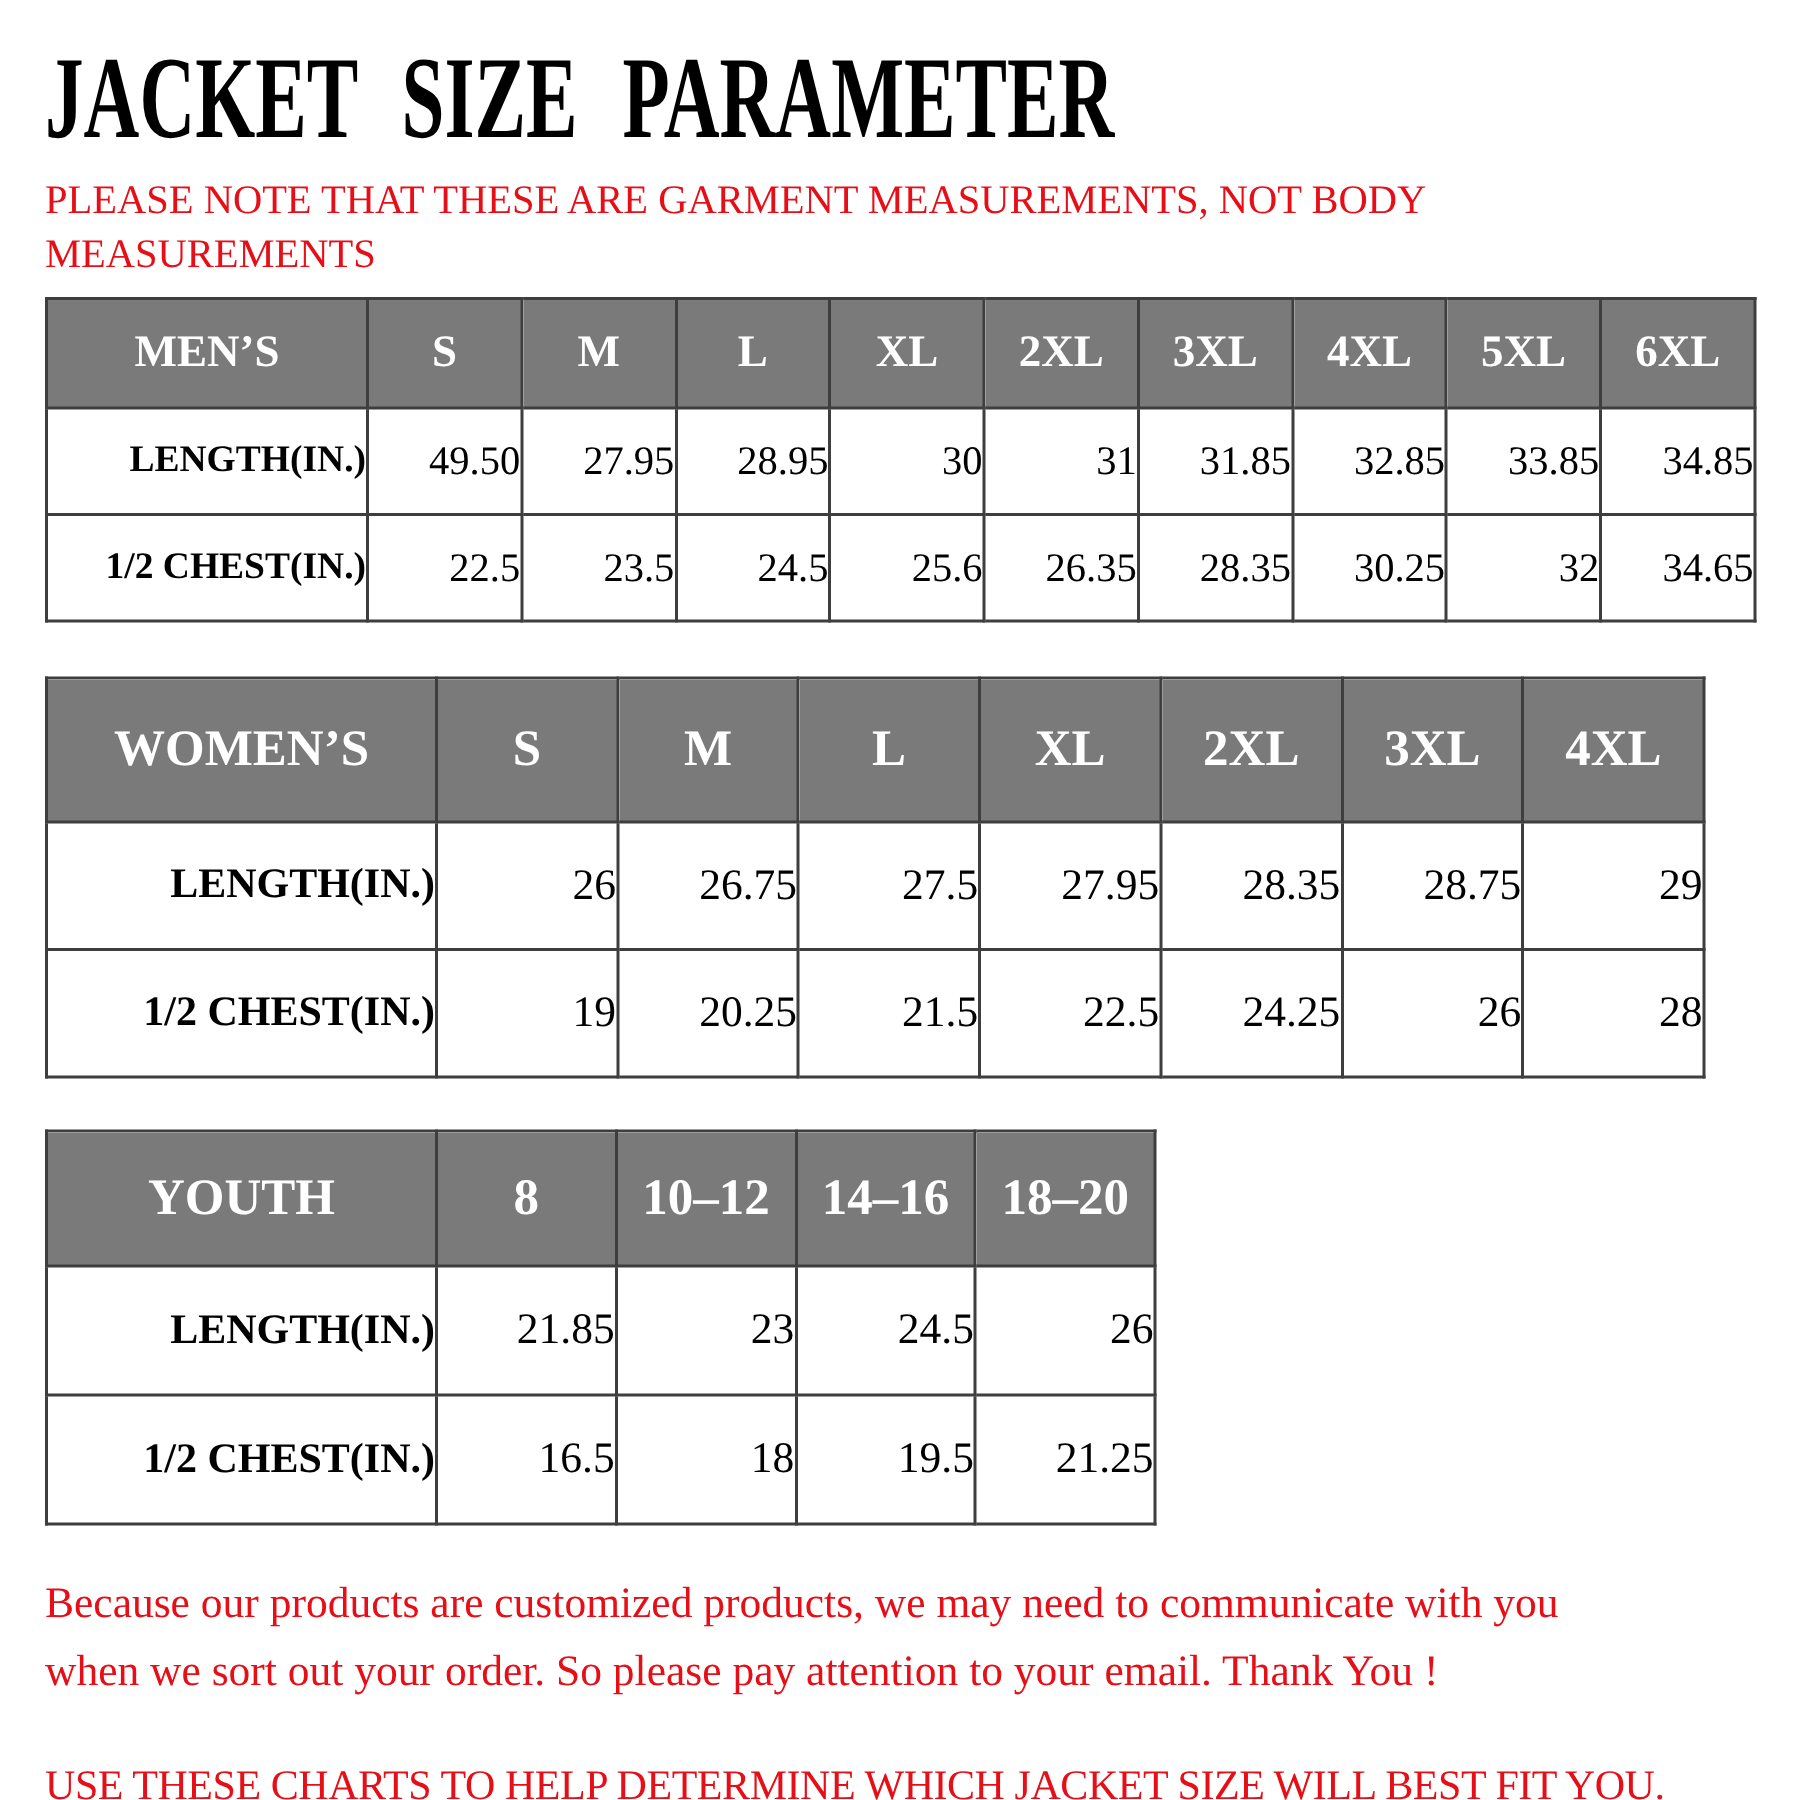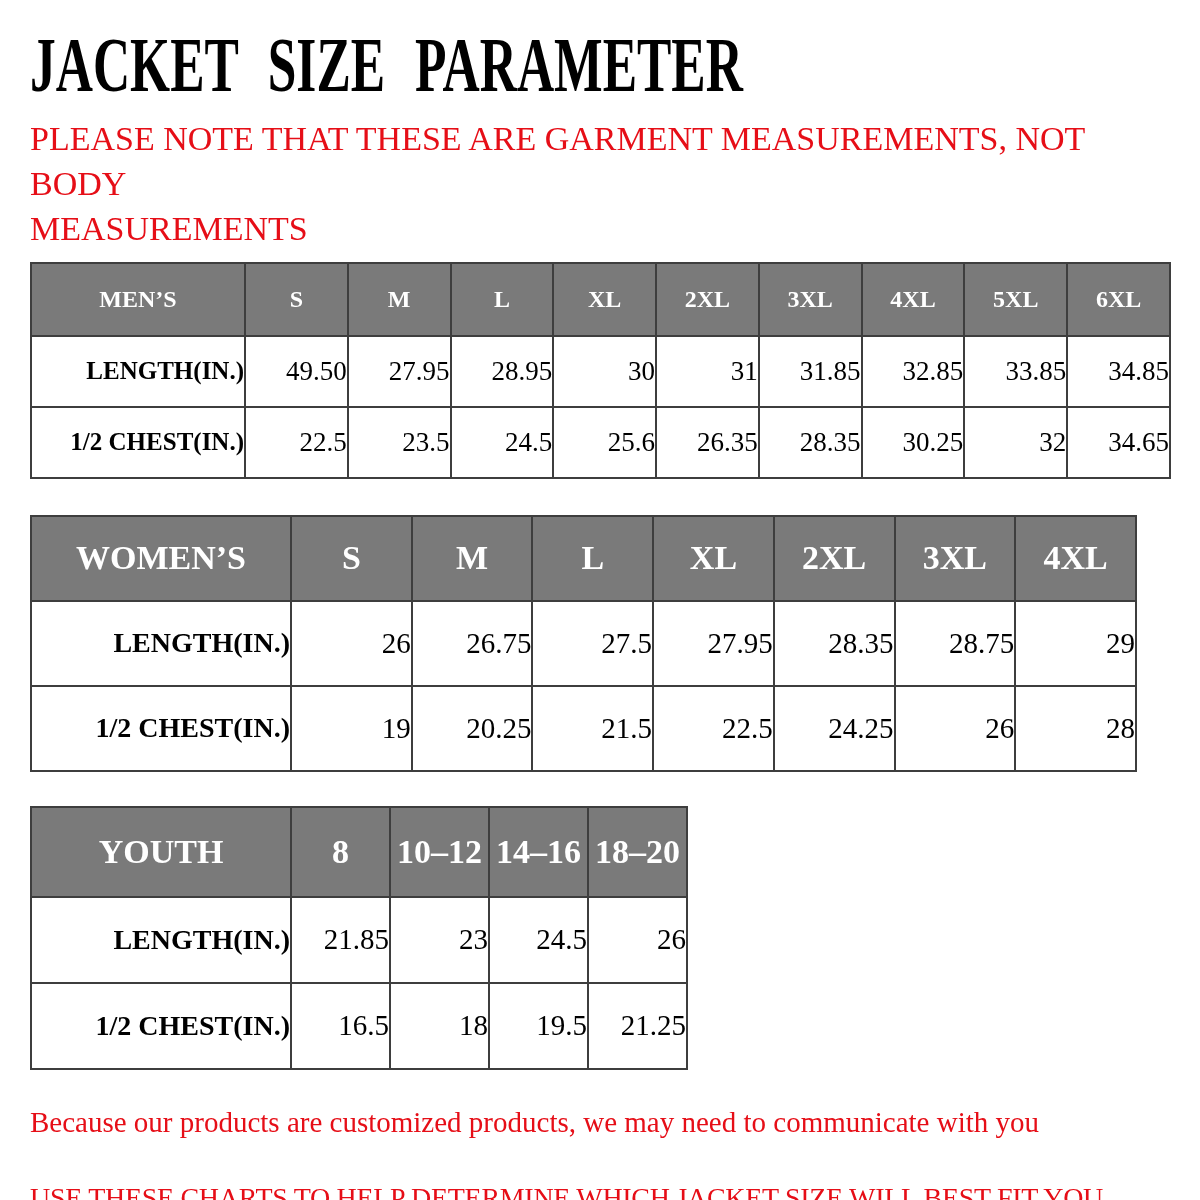--- a/index.html
+++ b/index.html
@@ -25,21 +25,21 @@
     font-weight: bold;
     line-height: 1.05;
     white-space: nowrap;
     word-spacing: 0.33em;
     transform: scaleX(0.66);
     transform-origin: left top;
     color: #000;
   }
   .note {
     margin-top: 10px;
-    font-size: 34px;
+    font-size: 27px;
     line-height: 1.33;
     font-weight: 400;
     color: var(--red);
   }
   table {
     border-collapse: collapse;
     table-layout: fixed;
     background: #fff;
   }
   th, td {
@@ -54,33 +54,33 @@
     color: #ffffff;
     font-weight: bold;
   }
   tbody td { color: #000; font-weight: 400; text-align: right; }
   td.row-label { font-weight: bold; }
 
   #t-mens { width: 1141px; margin-top: 10px; }
   #t-mens col.label-col { width: 214px; }
   #t-mens thead tr { height: 73px; }
   #t-mens tbody tr { height: 71px; }
-  #t-mens thead th { font-size: 24px; }
+  #t-mens thead th { font-size: 30px; }
   #t-mens tbody td { font-size: 27px; }
   #t-mens td.row-label { font-size: 25px; }
 
   #t-womens { width: 1107px; margin-top: 36px; }
   #t-womens col.label-col { width: 260px; }
-  #t-womens thead tr { height: 85px; }
+  #t-womens thead tr { height: 96px; }
   #t-womens tbody tr { height: 85px; }
   #t-womens thead th { font-size: 34px; }
   #t-womens tbody td { font-size: 29px; }
   #t-womens td.row-label { font-size: 28px; }
 
-  #t-youth { width: 658px; margin-top: 34px; }
+  #t-youth { width: 741px; margin-top: 34px; }
   #t-youth col.label-col { width: 260px; }
   #t-youth thead tr { height: 90px; }
   #t-youth tbody tr { height: 86px; }
   #t-youth thead th { font-size: 34px; }
   #t-youth tbody td { font-size: 29px; }
   #t-youth td.row-label { font-size: 28px; }
 
   .footer-para {
     margin-top: 30px;
     font-size: 29px;
@@ -218,17 +218,18 @@
           <td>16.5</td>
           <td>18</td>
           <td>19.5</td>
           <td>21.25</td>
         </tr>
       </tbody>
   </table>
 
   <div class="footer-para">
     <div>Because our products are customized products, we may need to communicate with you</div>
+    <div>when we sort out your order. So please pay attention to your email. Thank You !</div>
   </div>
 
   <div class="footer-caps">USE THESE CHARTS TO HELP DETERMINE WHICH JACKET SIZE WILL BEST FIT YOU.</div>
 
 </div>
 
 </body></html>

